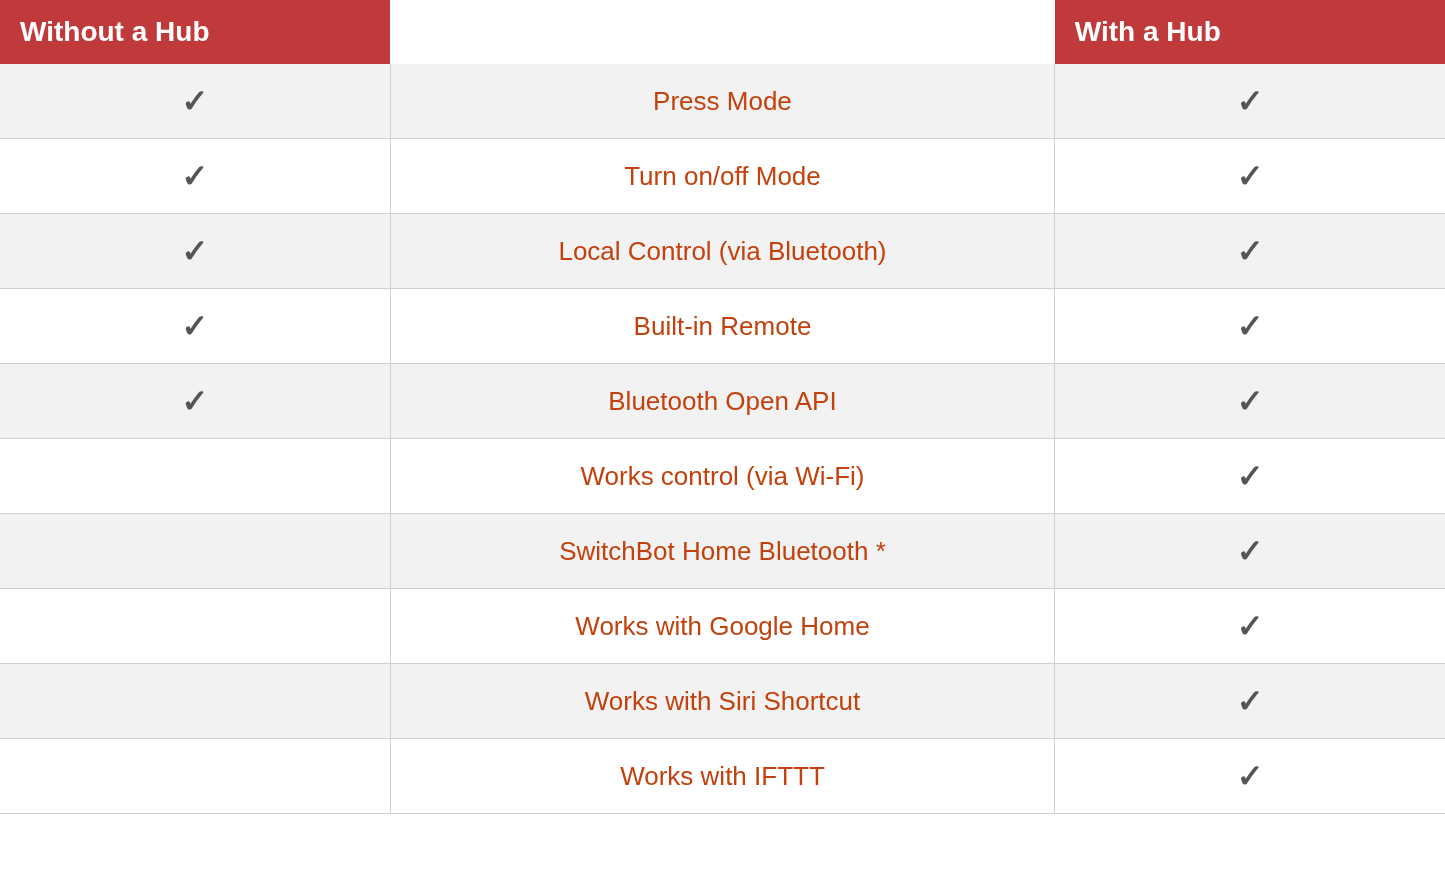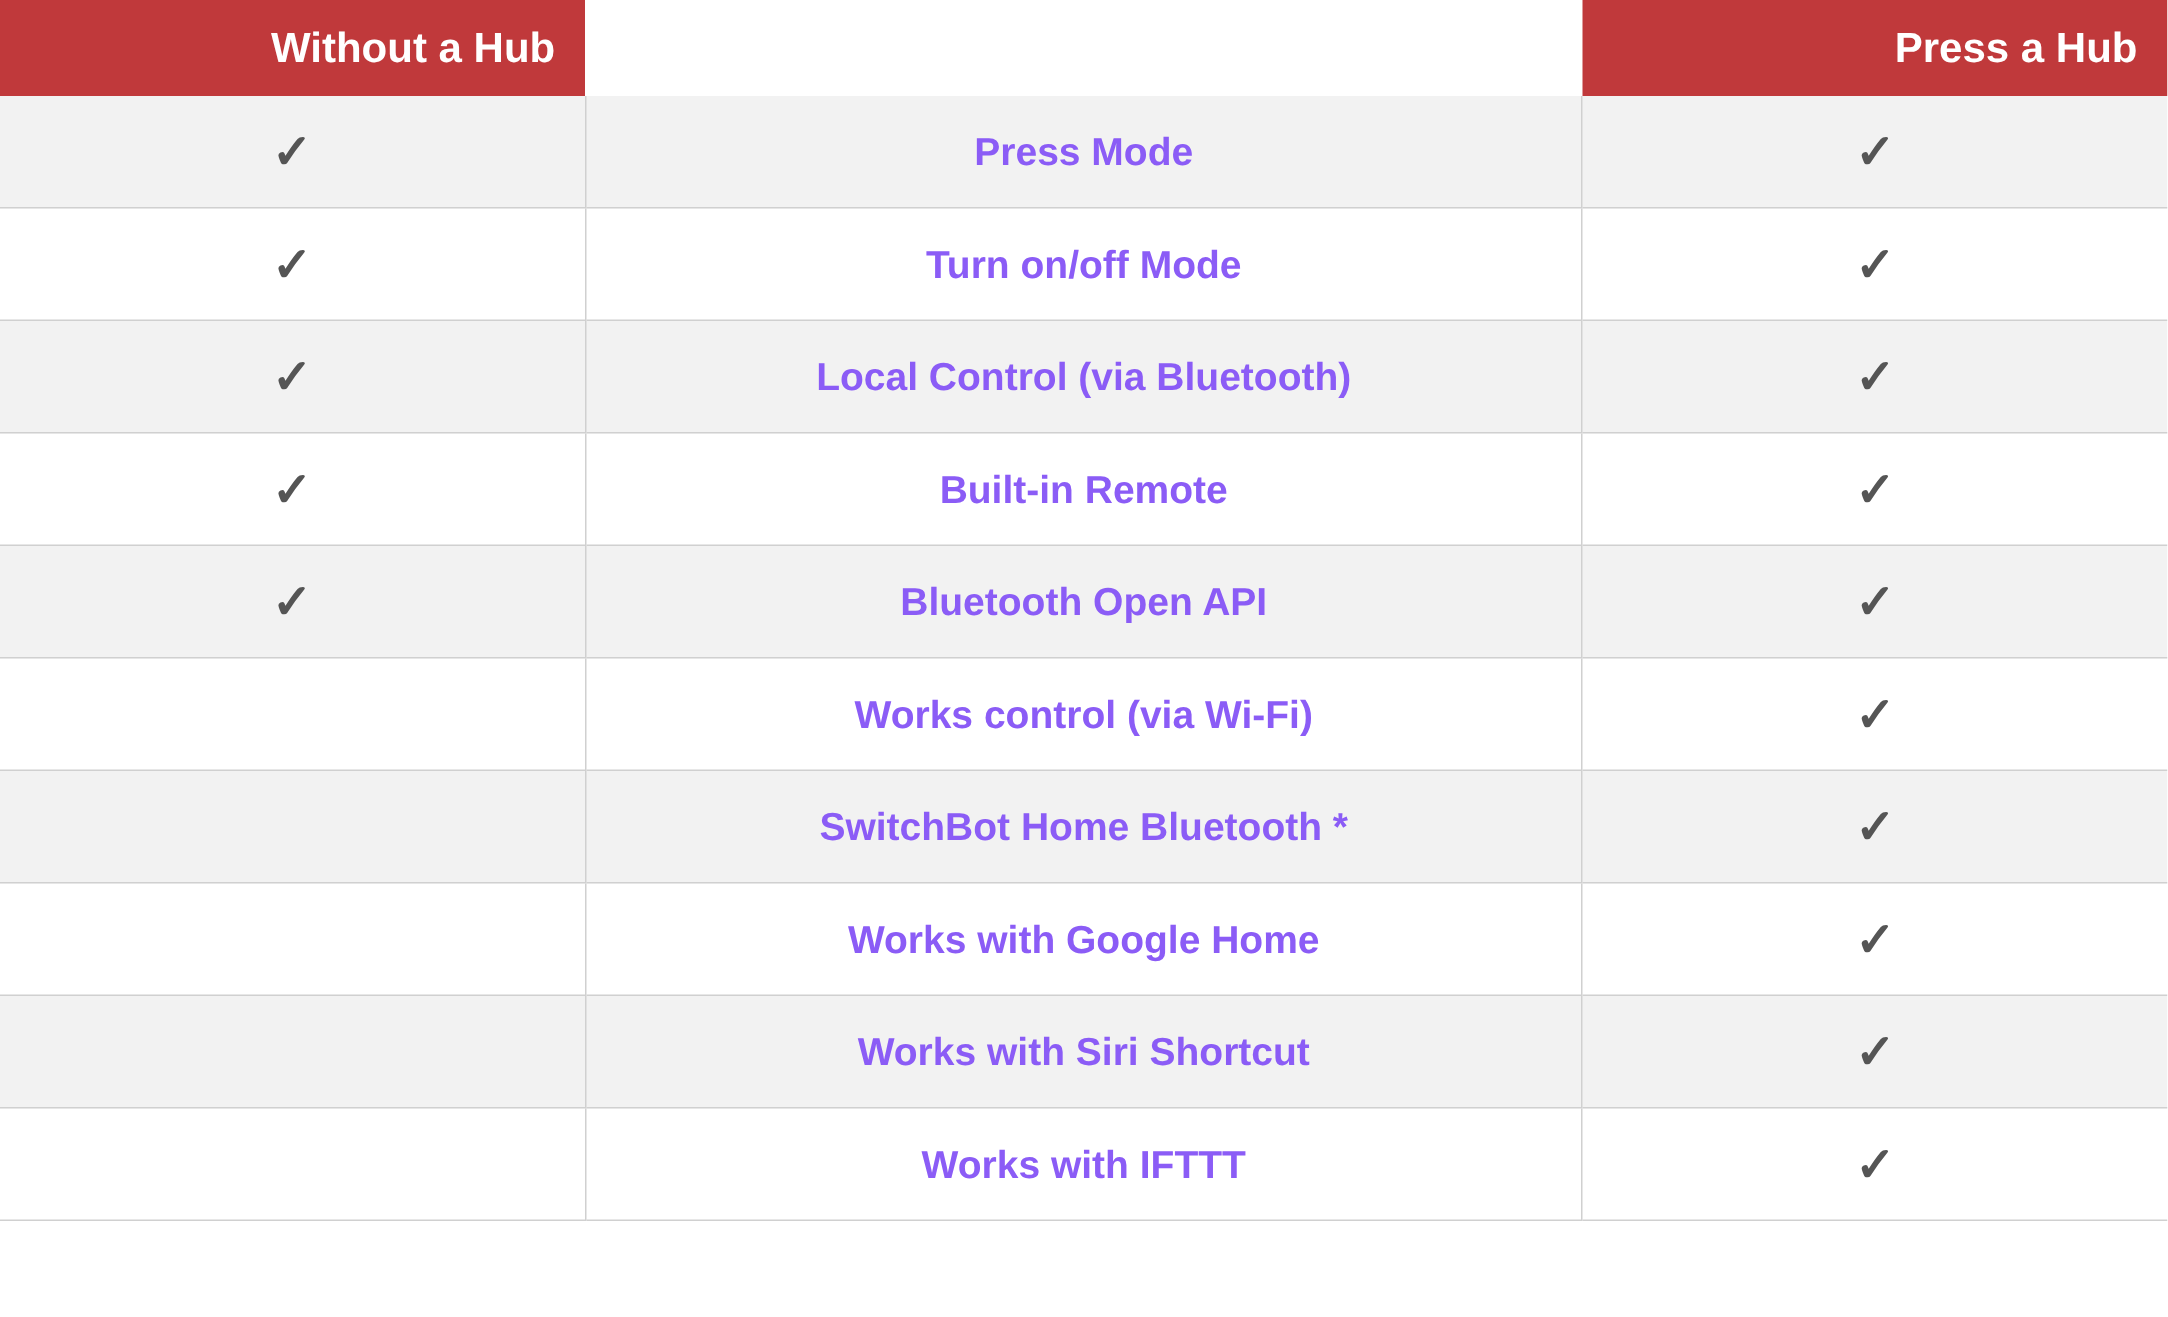--- a/index.html
+++ b/index.html
@@ -19,21 +19,21 @@
       width: 100%;
       border-collapse: collapse;
     }
 
     .comparison-table thead tr th {
       background-color: #c0393b;
       color: #ffffff;
       font-size: 28px;
       font-weight: bold;
       padding: 16px 20px;
-      text-align: right;
+      text-align: left;
     }
 
     .comparison-table thead tr th.col-without {
       width: 27%;
     }
 
     .comparison-table thead tr th.col-feature {
       width: 46%;
       background-color: #ffffff;
       color: #ffffff;
@@ -57,42 +57,42 @@
 
     .comparison-table tbody td {
       padding: 18px 20px;
       text-align: center;
       vertical-align: middle;
     }
 
     .comparison-table tbody td.feature-name {
       text-align: center;
       font-size: 26px;
-      color: #8b5cf6;
-      font-weight: bold;
+      color: #c2410c;
+      font-weight: normal;
       border-left: 1px solid #d0d0d0;
       border-right: 1px solid #d0d0d0;
     }
 
     .check-icon {
       font-size: 32px;
       color: #555555;
       font-weight: bold;
       display: inline-block;
     }
   </style>
 </head>
 <body>
 
 <table class="comparison-table">
   <thead>
     <tr>
       <th class="col-without">Without a Hub</th>
       <th class="col-feature"></th>
-      <th class="col-with">Press a Hub</th>
+      <th class="col-with">With a Hub</th>
     </tr>
   </thead>
   <tbody id="table-body">
   <tr>
         <td><span class="check-icon">✓</span></td>
         <td class="feature-name">Press Mode</td>
         <td><span class="check-icon">✓</span></td>
       </tr>
       <tr>
         <td><span class="check-icon">✓</span></td>

